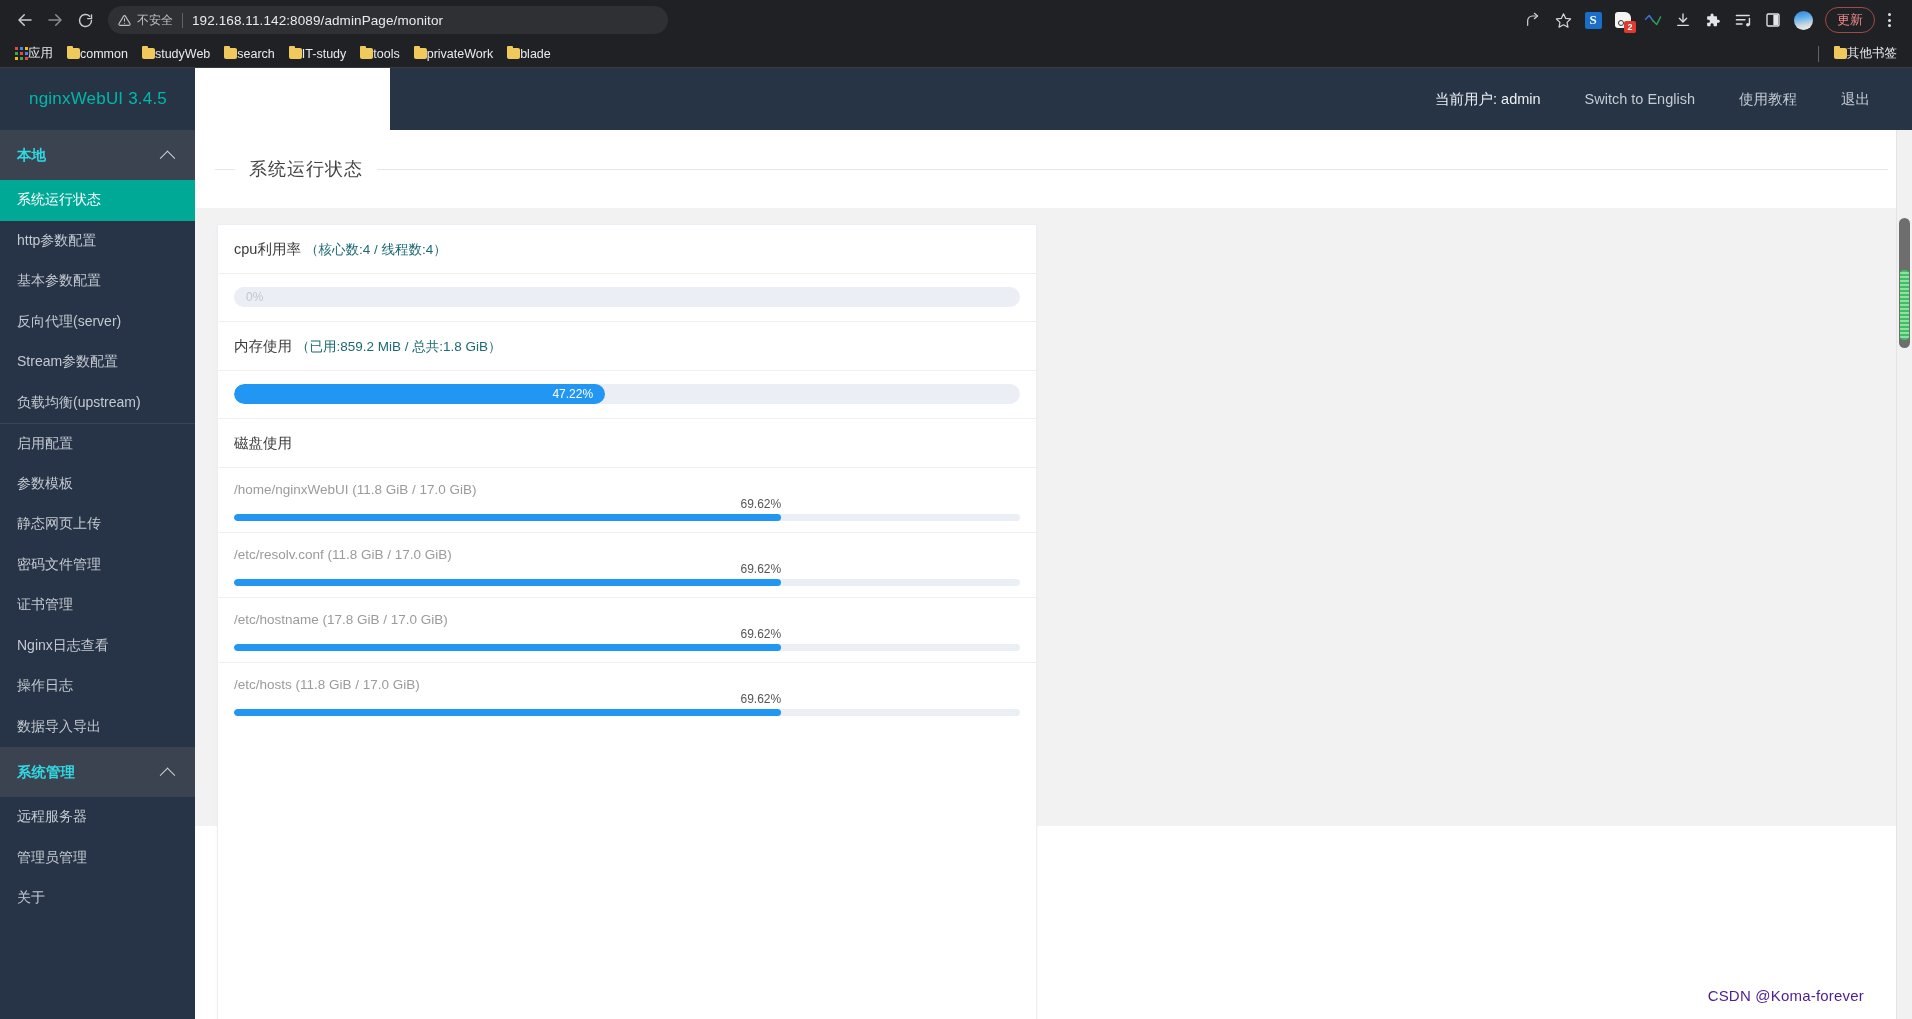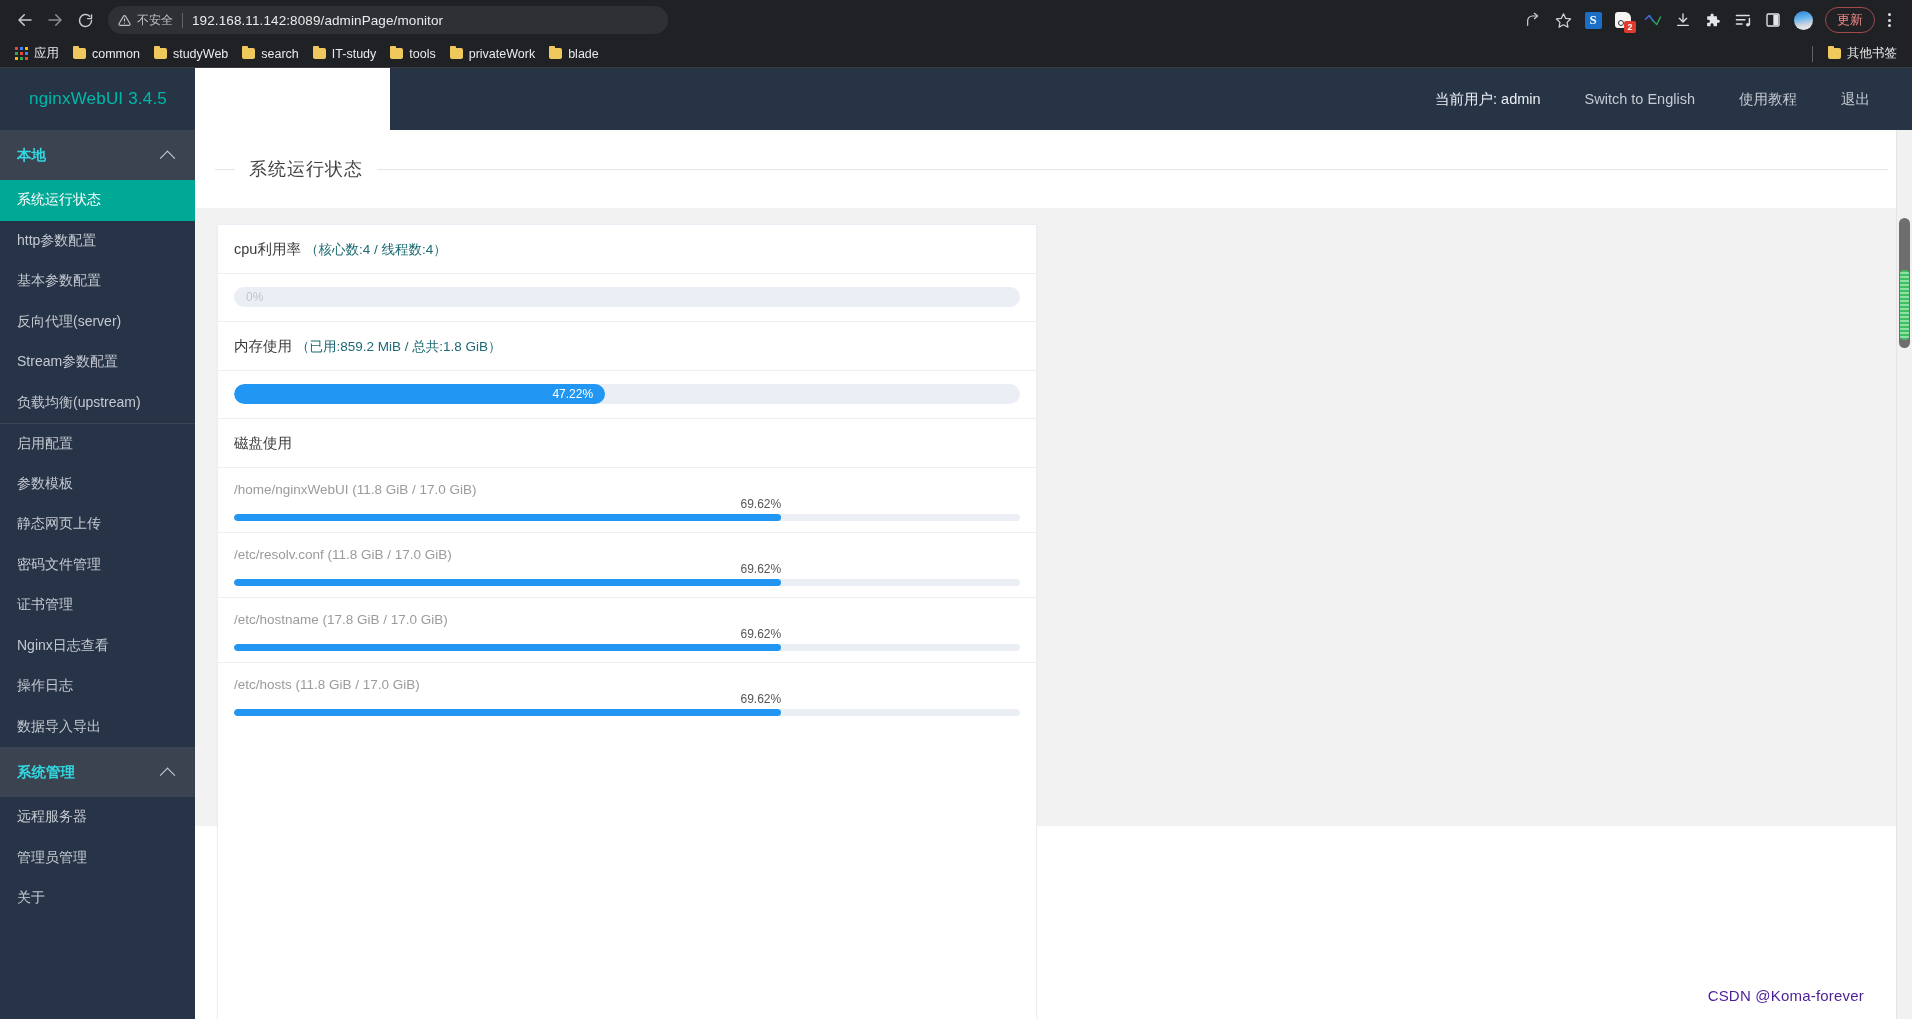--- a/index.html
+++ b/index.html
@@ -121,21 +121,20 @@
   .bookmarks {
     height: 28px;
     background: #202124;
     display: flex;
     align-items: center;
     padding: 0 8px;
     border-bottom: 1px solid #3a3b3e;
   }
   .bm {
     display: flex; align-items: center;
-    gap: 6px;
     padding: 3px 7px;
     color: #e8eaed;
     font-size: 12.5px;
     white-space: nowrap;
     border-radius: 4px;
   }
   .apps-grid { display: grid; grid-template-columns: repeat(3,3px); grid-gap: 2px; }
   .apps-grid i { width: 3px; height: 3px; display: block; }
   .folder {
     width: 13px; height: 11px;

